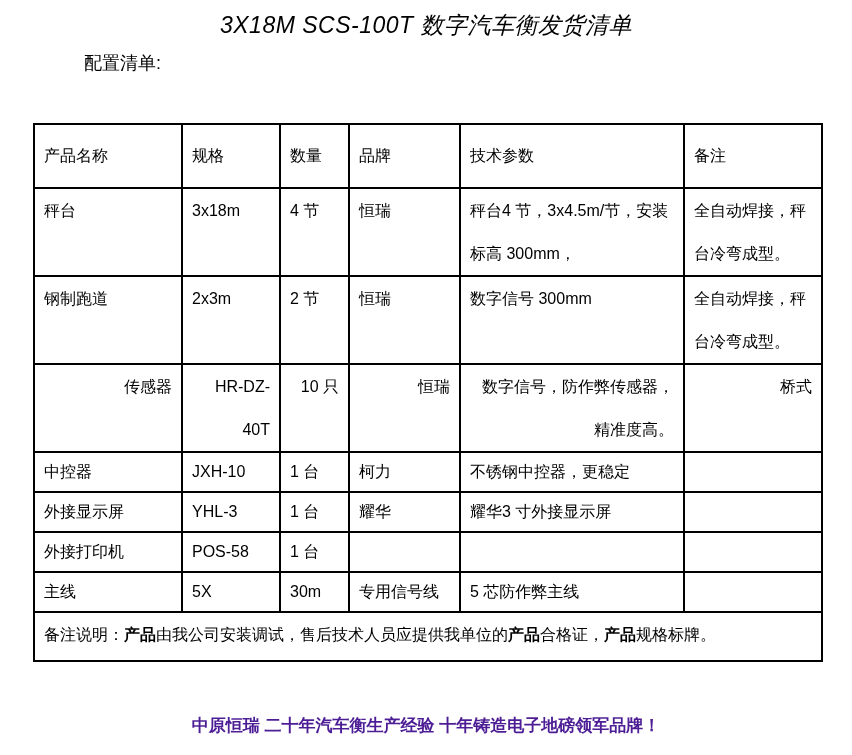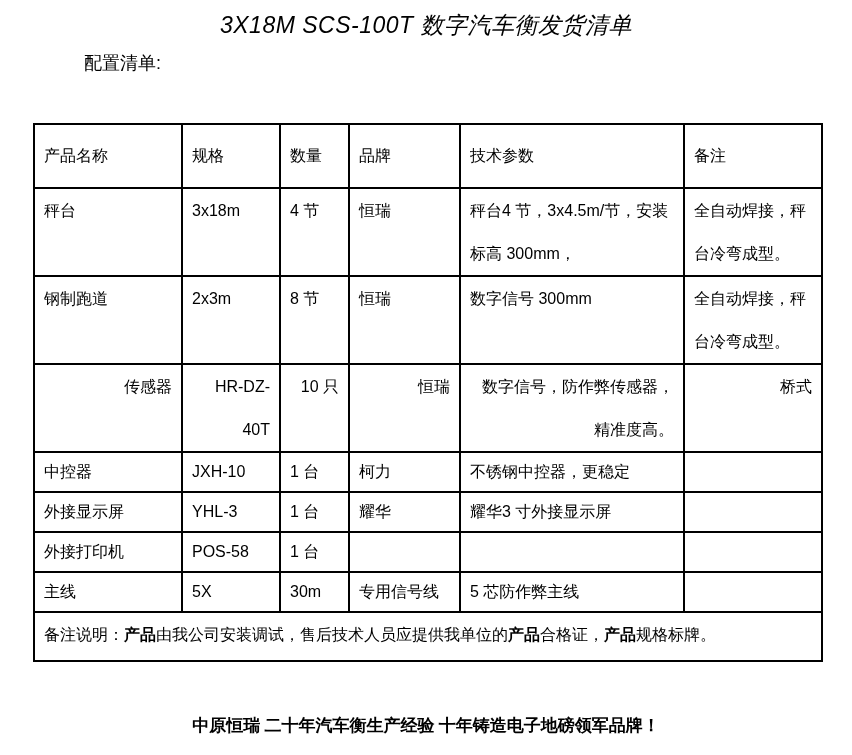--- a/index.html
+++ b/index.html
@@ -124,21 +124,21 @@
         <td>3x18m</td>
         <td>4 节</td>
         <td>恒瑞</td>
         <td>秤台4 节，3x4.5m/节，安装标高 300mm，</td>
         <td>全自动焊接，秤台冷弯成型。</td>
       </tr>
 
       <tr class="row-tall r2">
         <td>钢制跑道</td>
         <td>2x3m</td>
-        <td>8 节</td>
+        <td>2 节</td>
         <td>恒瑞</td>
         <td>数字信号 300mm</td>
         <td>全自动焊接，秤台冷弯成型。</td>
       </tr>
 
       <tr class="row-tall r3">
         <td>传感器</td>
         <td>HR-DZ-40T</td>
         <td>10 只</td>
         <td>恒瑞</td>
@@ -184,15 +184,15 @@
       </tr>
 
       <tr class="row-remark">
         <td colspan="6">
           <span><span>备注说明：</span><span style="font-weight: bold;">产品</span><span>由我公司安装调试，售后技术人员应提供我单位的</span><span style="font-weight: bold;">产品</span><span>合格证，</span><span style="font-weight: bold;">产品</span><span>规格标牌。</span></span>
         </td>
       </tr>
     </tbody>
   </table>
 
-  <div class="footer-slogan" style="color: #000000; font-family: Liberation Serif, serif;">中原恒瑞 二十年汽车衡生产经验 十年铸造电子地磅领军品牌！</div>
+  <div class="footer-slogan" style="color: #4c1d95;">中原恒瑞 二十年汽车衡生产经验 十年铸造电子地磅领军品牌！</div>
 
 </div>
 
 </body></html>

